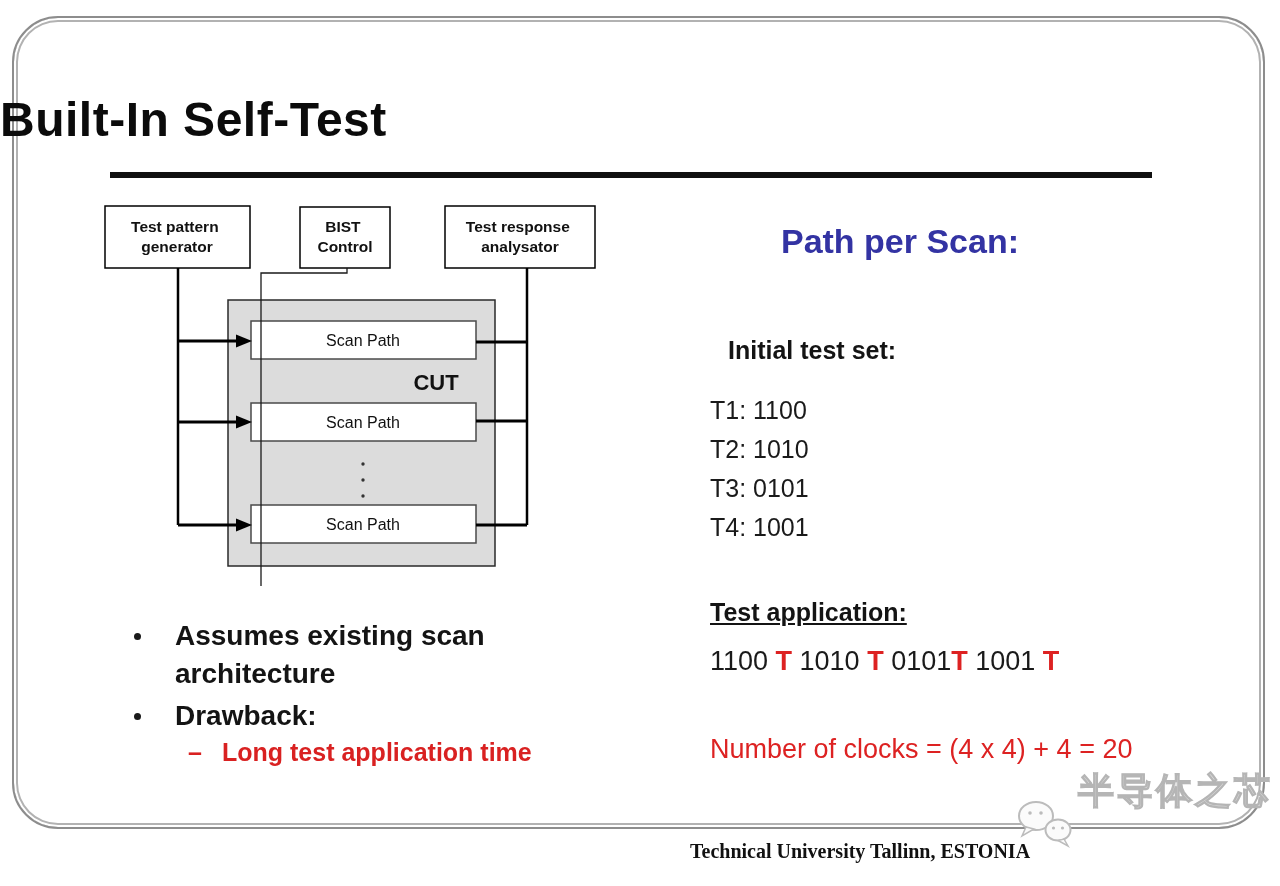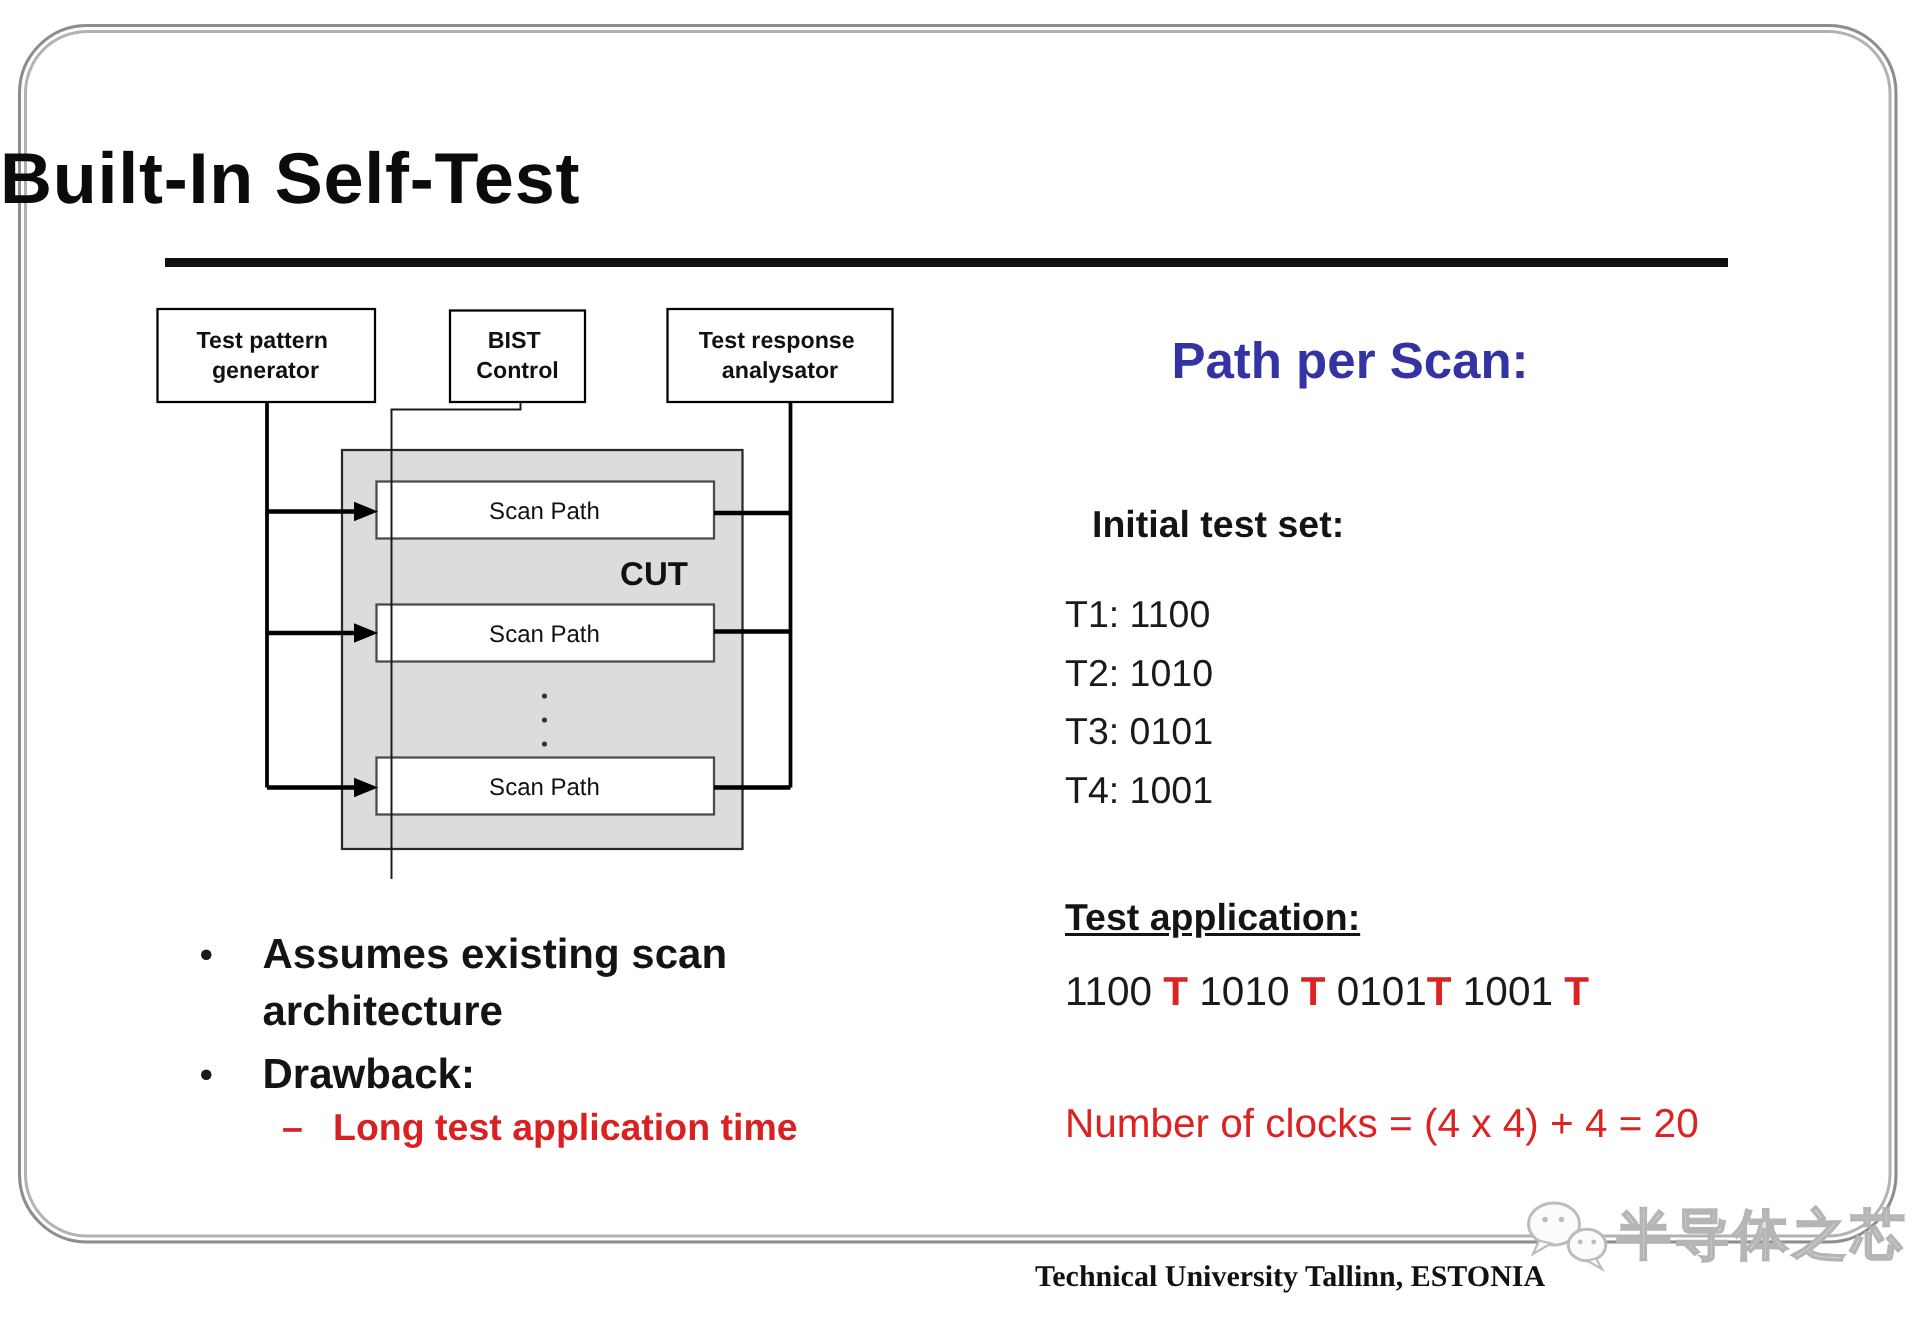--- a/index.html
+++ b/index.html
@@ -43,21 +43,21 @@
   #rp-seq{ left:710px; top:646px; font-size:27px; color:#1a1a1a; white-space:pre; }
   #rp-seq .t-red{ color:#dd2222; font-weight:bold; }
   #rp-clocks{ left:710px; top:691px; font-size:27px; color:#dd2222;margin-top:43px; }
 
   
   #footer-text{ left:690px; top:840px; width:415px; 
     font-family:"Liberation Serif", serif; font-weight:bold; font-size:20px; color:#111; }
 
   
   #wm-logo{ left:1014px; top:798px; z-index:5; }
-  #wm-text{ left:1078px; top:799px; z-index:5; font-size:36px; font-weight:bold;
+  #wm-text{ left:1078px; top:767px; z-index:5; font-size:36px; font-weight:bold;
     letter-spacing:3px; color:#e3e3e3; -webkit-text-stroke:1.2px #b5b5b5; }
 </style>
 </head>
 <body>
 
 <div class="abs" id="slide-frame"></div>
 
 <div class="abs" id="page-title">Built-In Self-Test</div>
 <div class="abs" id="title-rule"></div>
 

